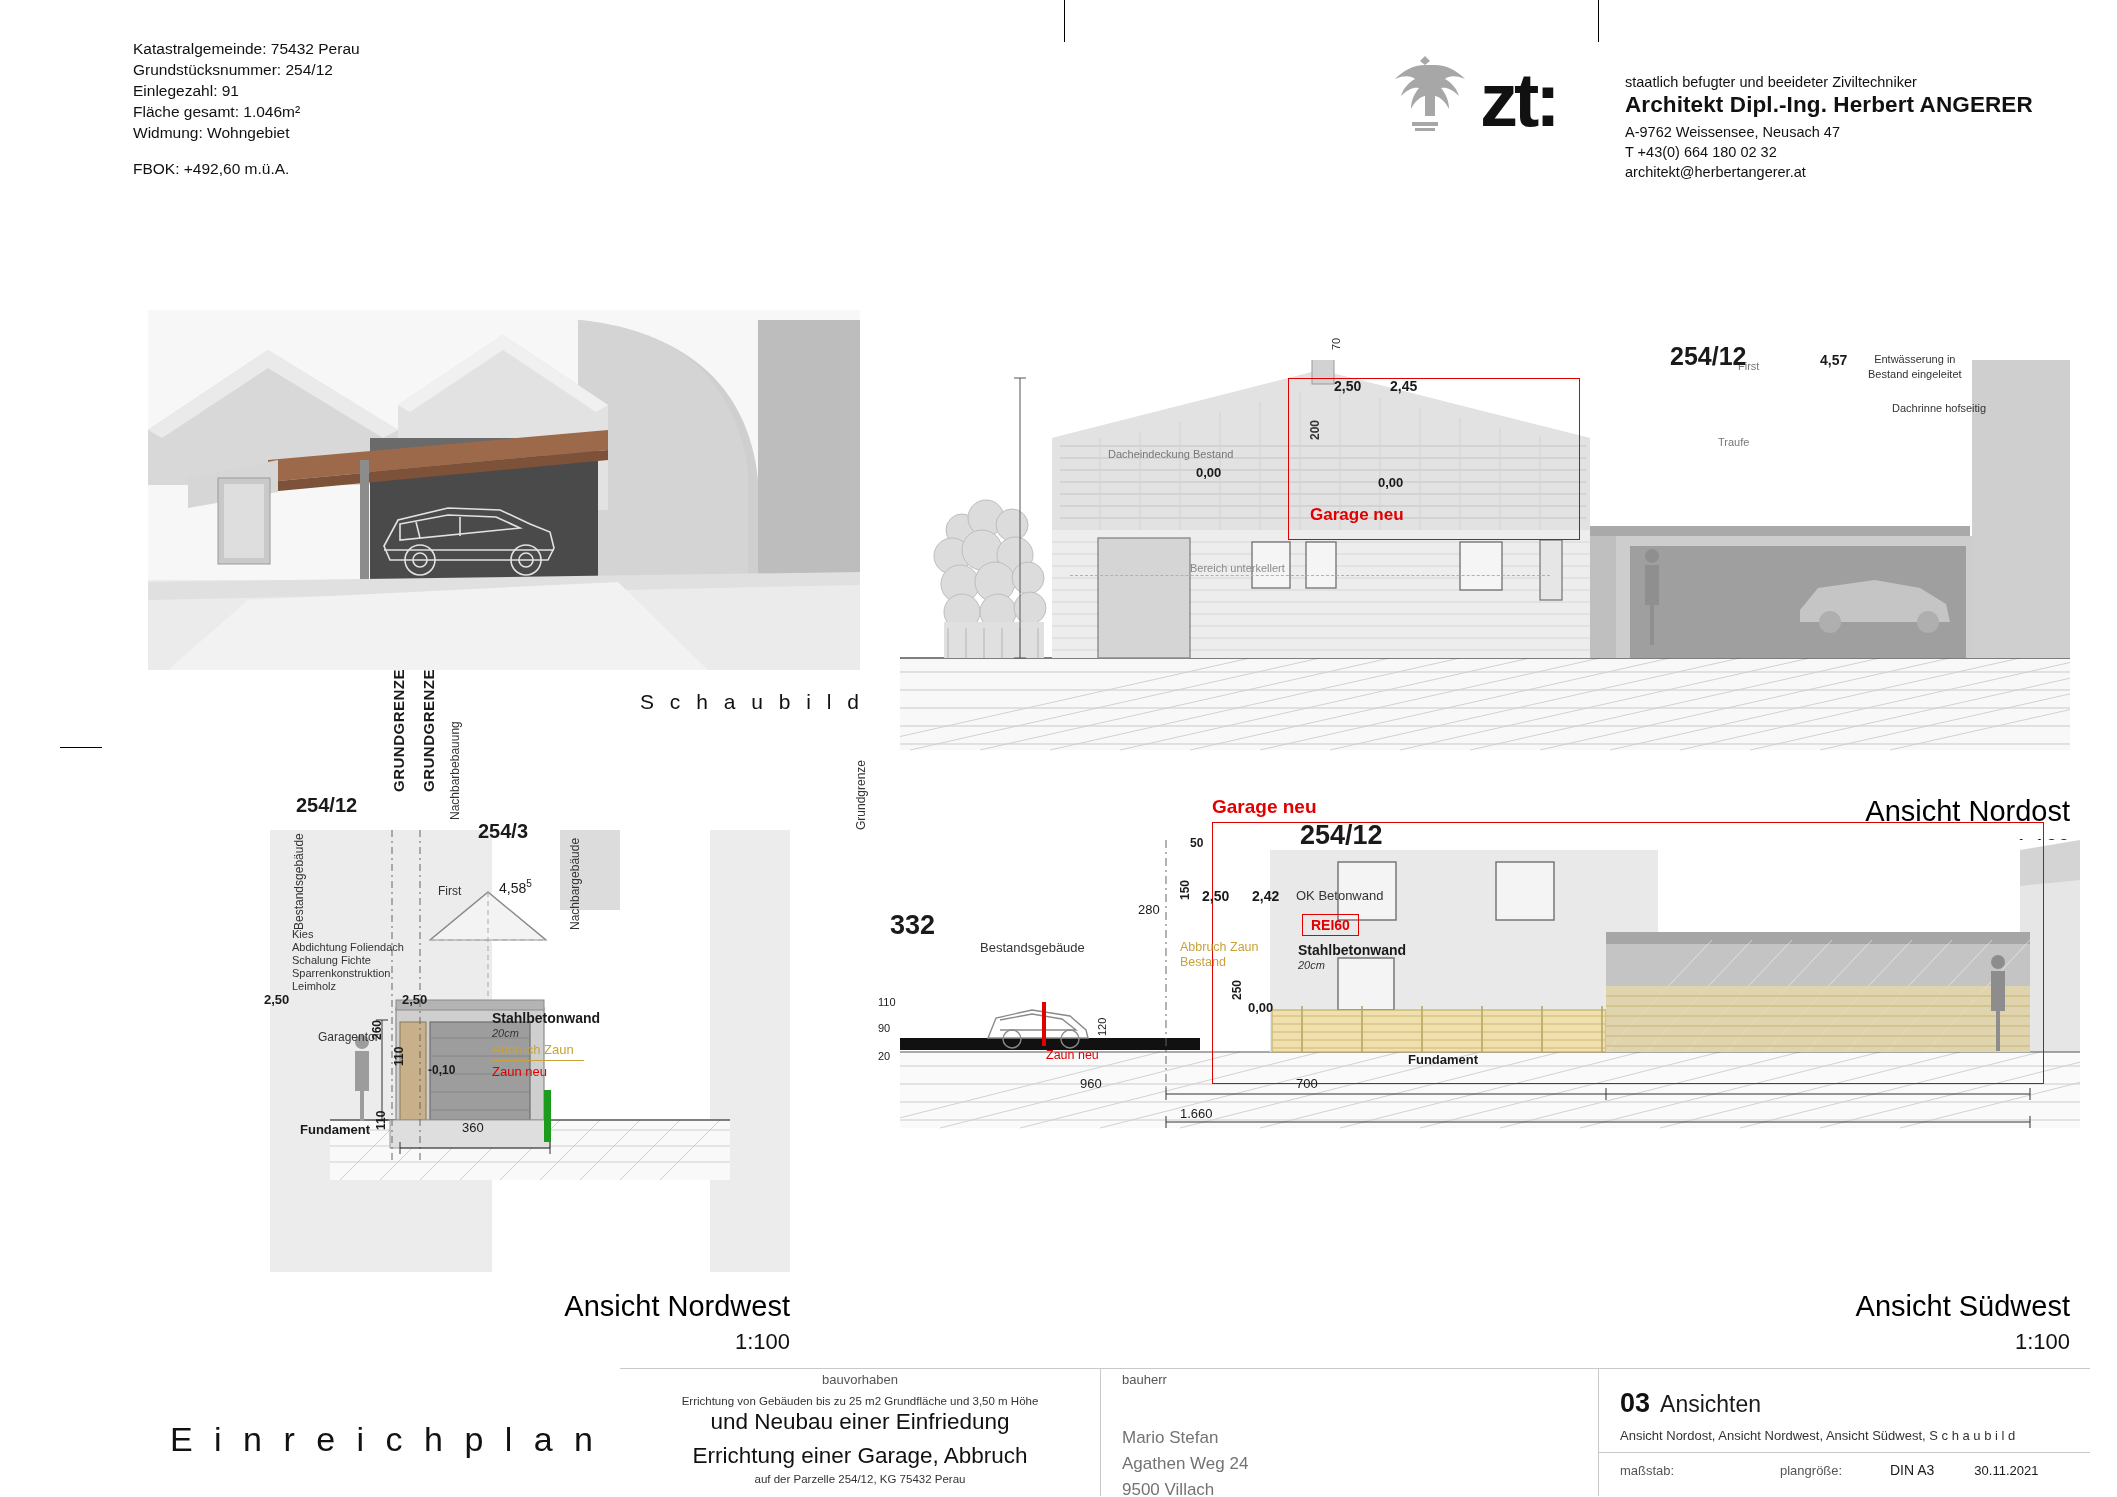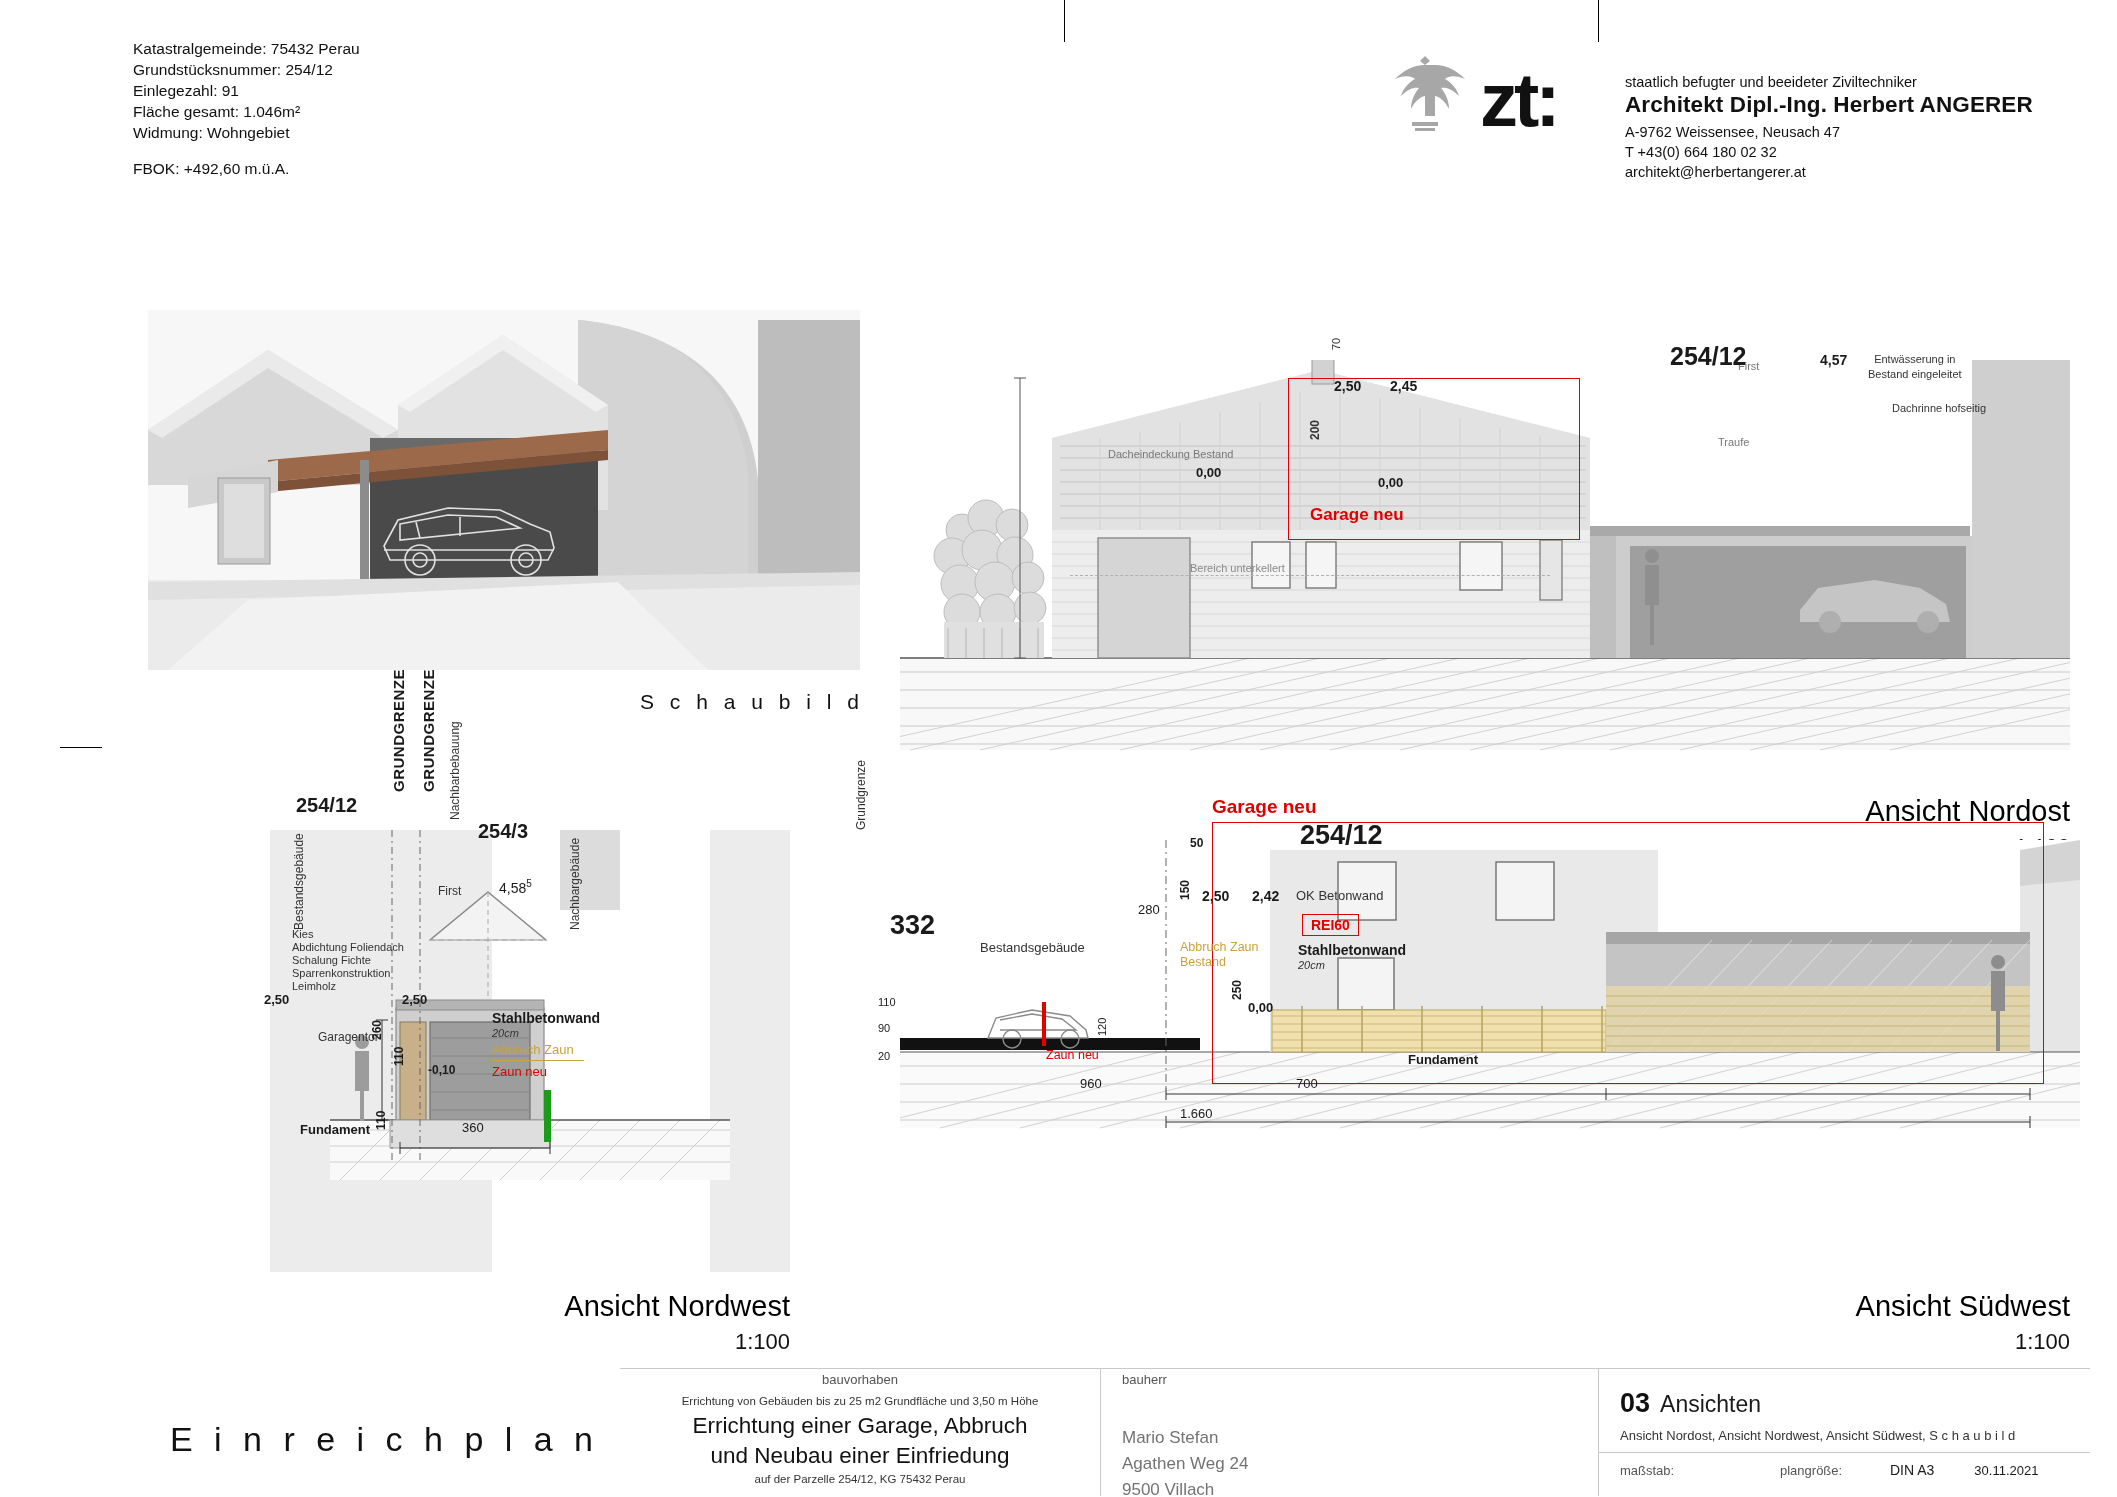--- a/index.html
+++ b/index.html
@@ -545,22 +545,22 @@
 <div class="abs" style="left:620px;top:1368px;width:1470px;height:1px;background:#c9c9c9;"></div>
 <div class="abs" style="left:1100px;top:1368px;width:1px;height:128px;background:#c9c9c9;"></div>
 <div class="abs" style="left:1598px;top:1368px;width:1px;height:128px;background:#c9c9c9;"></div>
 <div class="abs" style="left:1598px;top:1452px;width:492px;height:1px;background:#c9c9c9;"></div>
 
 <div class="abs" id="einreich">E i n r e i c h p l a n</div>
 
 <div class="abs" style="left:640px;top:1372px;width:440px;text-align:center;">
   <div class="foot-h">bauvorhaben</div>
   <div class="foot-s" style="margin-top:8px;">Errichtung von Gebäuden bis zu 25 m2 Grundfläche und 3,50 m Höhe</div>
+  <div class="foot-big">und Neubau einer Einfriedung</div>
   <div class="foot-big" style="margin-top:4px;">Errichtung einer Garage, Abbruch</div>
-  <div class="foot-big">und Neubau einer Einfriedung</div>
   <div class="foot-s" style="margin-top:2px;">auf der Parzelle 254/12, KG 75432 Perau</div>
 </div>
 
 <div class="abs" style="left:1122px;top:1372px;width:400px;">
   <div class="foot-h">bauherr</div>
   <div class="foot-m" style="margin-top:38px;">Mario Stefan</div>
   <div class="foot-m">Agathen Weg 24</div>
   <div class="foot-m">9500 Villach</div>
 </div>
 

